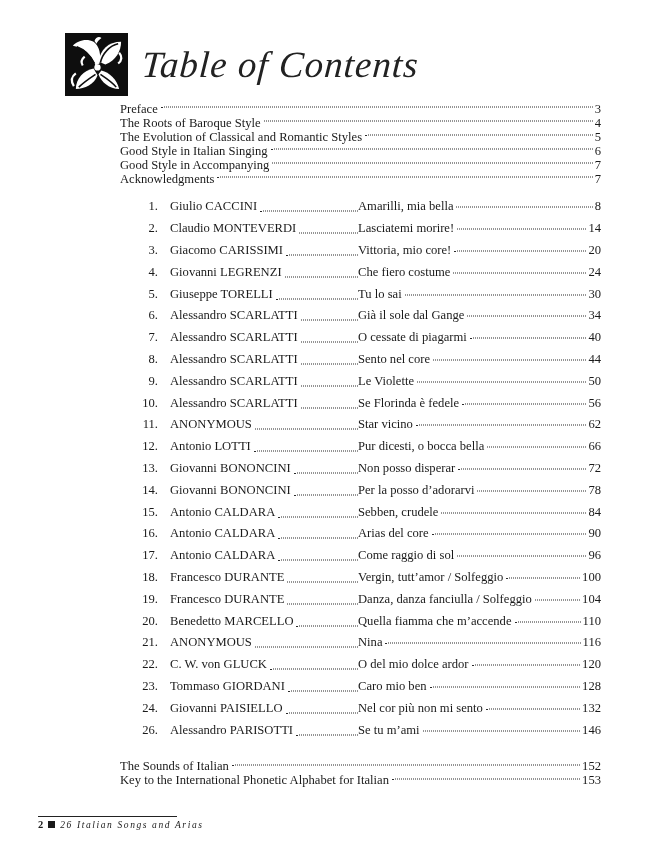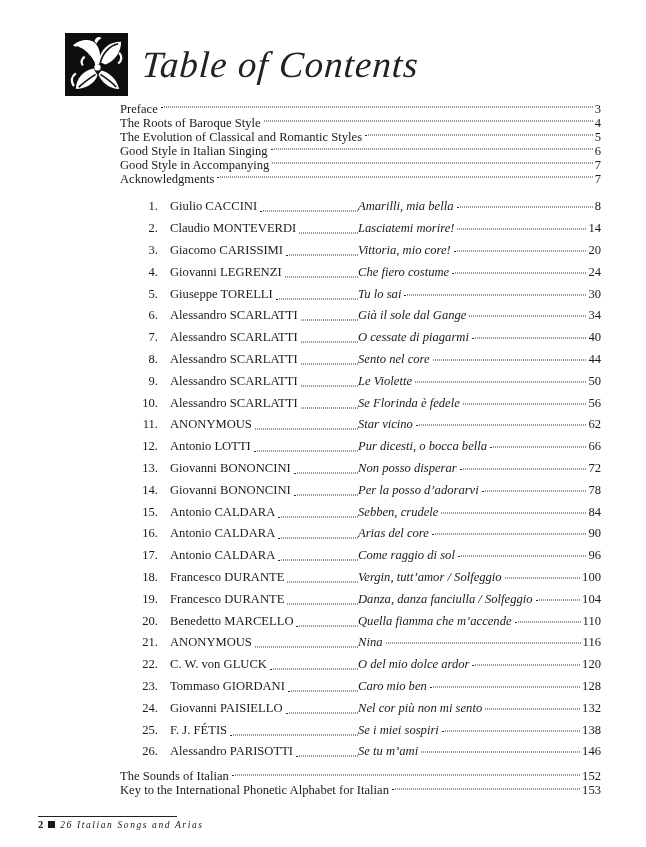--- a/index.html
+++ b/index.html
@@ -43,23 +43,23 @@
   }
   .pageno { white-space: nowrap; }
 
   .song-list { margin-top: 13px; }
   .song-row { display: flex; align-items: baseline; height: 21.8px; font-size: 12.6px; }
   .song-row .num { width: 38px; text-align: right; flex: 0 0 auto; }
   .song-row .composer-cell { width: 188px; margin-left: 12px; display: flex; align-items: flex-end; flex: 0 0 auto; }
   .song-row .composer { white-space: nowrap; }
   .composer-cell .leader { margin-right: 0; }
   .song-row .title-cell { flex: 1 1 auto; display: flex; align-items: baseline; }
-  .song-row .song-title { font-style: italic; white-space: nowrap; }
-
-  .back-matter { margin-top: 4px; }
+  .song-row .song-title { white-space: nowrap; }
+
+  .back-matter { margin-top: 16px; }
 
   
   .footer { position: absolute; left: 38px; top: 816px; }
   .footer-rule { width: 139px; border-top: 1.6px solid #222; margin-bottom: 2px; }
   .footer-text { font-size: 10px; display: flex; align-items: center; gap: 5px; }
   .footer-pageno { font-weight: bold; font-size: 10.5px; }
   .footer-square { width: 7px; height: 7px; background: #1a1a1a; display: inline-block; }
   .footer-book { font-style: italic; letter-spacing: 1.6px; font-size: 9.5px; }
 </style>
 </head>
@@ -409,32 +409,20 @@
             <span class="composer">Giovanni PAISIELLO</span>
             <span class="leader"></span>
           </span>
           <span class="title-cell">
             <span class="song-title">Nel cor più non mi sento</span>
             <span class="leader"></span>
             <span class="pageno">132</span>
           </span>
         </div>
         <div class="song-row">
-          <span class="num">25.</span>
-          <span class="composer-cell">
-            <span class="composer">F. J. FÉTIS</span>
-            <span class="leader"></span>
-          </span>
-          <span class="title-cell">
-            <span class="song-title">Se i miei sospiri</span>
-            <span class="leader"></span>
-            <span class="pageno">138</span>
-          </span>
-        </div>
-        <div class="song-row">
           <span class="num">26.</span>
           <span class="composer-cell">
             <span class="composer">Alessandro PARISOTTI</span>
             <span class="leader"></span>
           </span>
           <span class="title-cell">
             <span class="song-title">Se tu m’ami</span>
             <span class="leader"></span>
             <span class="pageno">146</span>
           </span>

